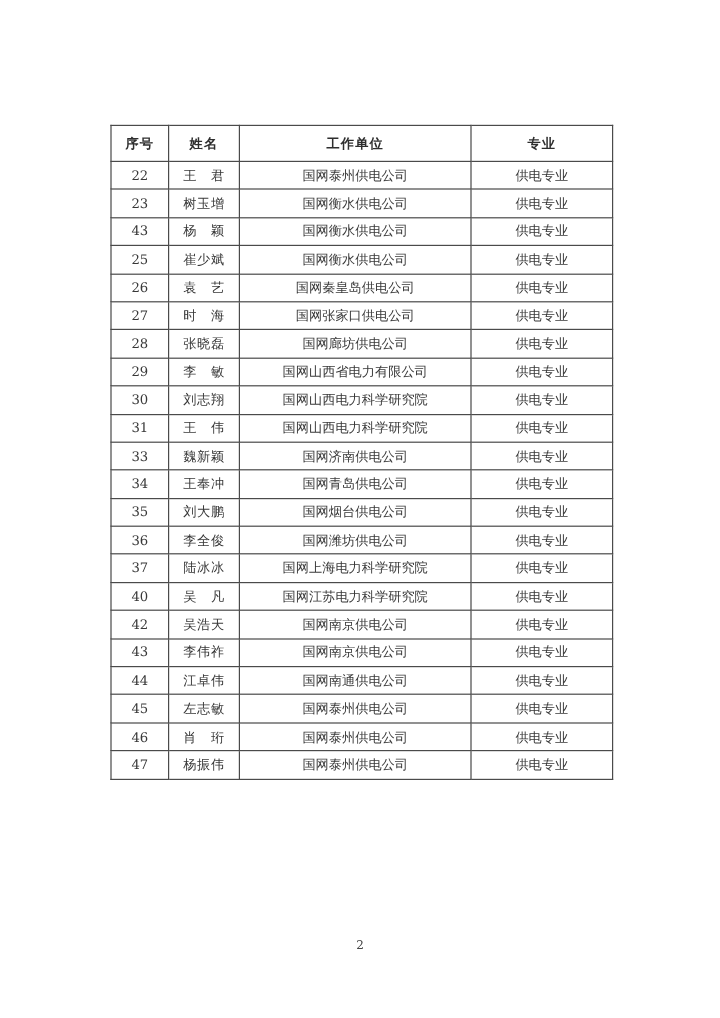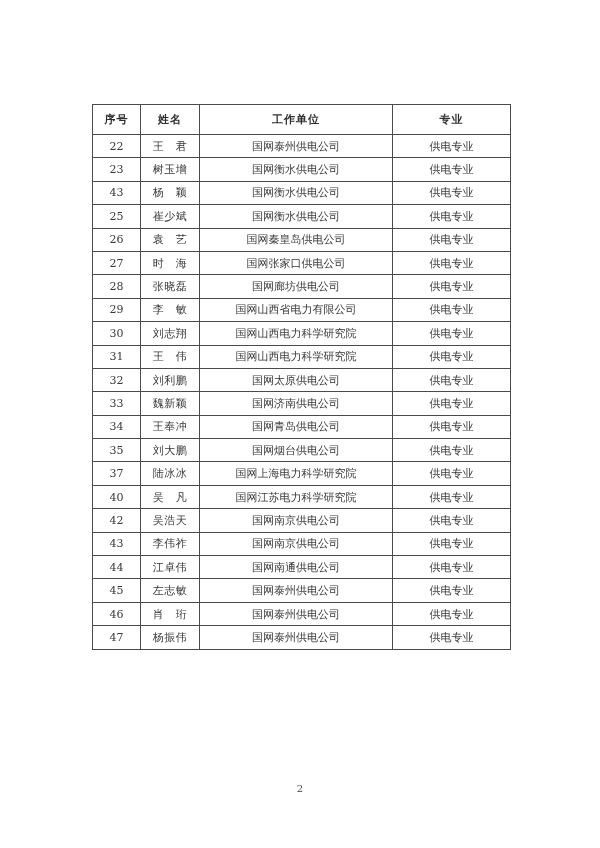--- a/index.html
+++ b/index.html
@@ -137,44 +137,44 @@
           <td class="cell-unit">国网山西电力科学研究院</td>
           <td class="cell-major">供电专业</td>
         </tr>
         <tr>
           <td class="cell-no">31</td>
           <td class="cell-name">王　伟</td>
           <td class="cell-unit">国网山西电力科学研究院</td>
           <td class="cell-major">供电专业</td>
         </tr>
         <tr>
-          <td class="cell-no">32</td>
-          <td class="cell-name">刘利鹏</td>
-          <td class="cell-unit">国网太原供电公司</td>
-          <td class="cell-major">供电专业</td>
-        </tr>
-        <tr>
           <td class="cell-no">33</td>
           <td class="cell-name">魏新颖</td>
           <td class="cell-unit">国网济南供电公司</td>
           <td class="cell-major">供电专业</td>
         </tr>
         <tr>
           <td class="cell-no">34</td>
           <td class="cell-name">王奉冲</td>
           <td class="cell-unit">国网青岛供电公司</td>
           <td class="cell-major">供电专业</td>
         </tr>
         <tr>
           <td class="cell-no">35</td>
           <td class="cell-name">刘大鹏</td>
           <td class="cell-unit">国网烟台供电公司</td>
           <td class="cell-major">供电专业</td>
         </tr>
         <tr>
+          <td class="cell-no">36</td>
+          <td class="cell-name">李全俊</td>
+          <td class="cell-unit">国网潍坊供电公司</td>
+          <td class="cell-major">供电专业</td>
+        </tr>
+        <tr>
           <td class="cell-no">37</td>
           <td class="cell-name">陆冰冰</td>
           <td class="cell-unit">国网上海电力科学研究院</td>
           <td class="cell-major">供电专业</td>
         </tr>
         <tr>
           <td class="cell-no">40</td>
           <td class="cell-name">吴　凡</td>
           <td class="cell-unit">国网江苏电力科学研究院</td>
           <td class="cell-major">供电专业</td>

